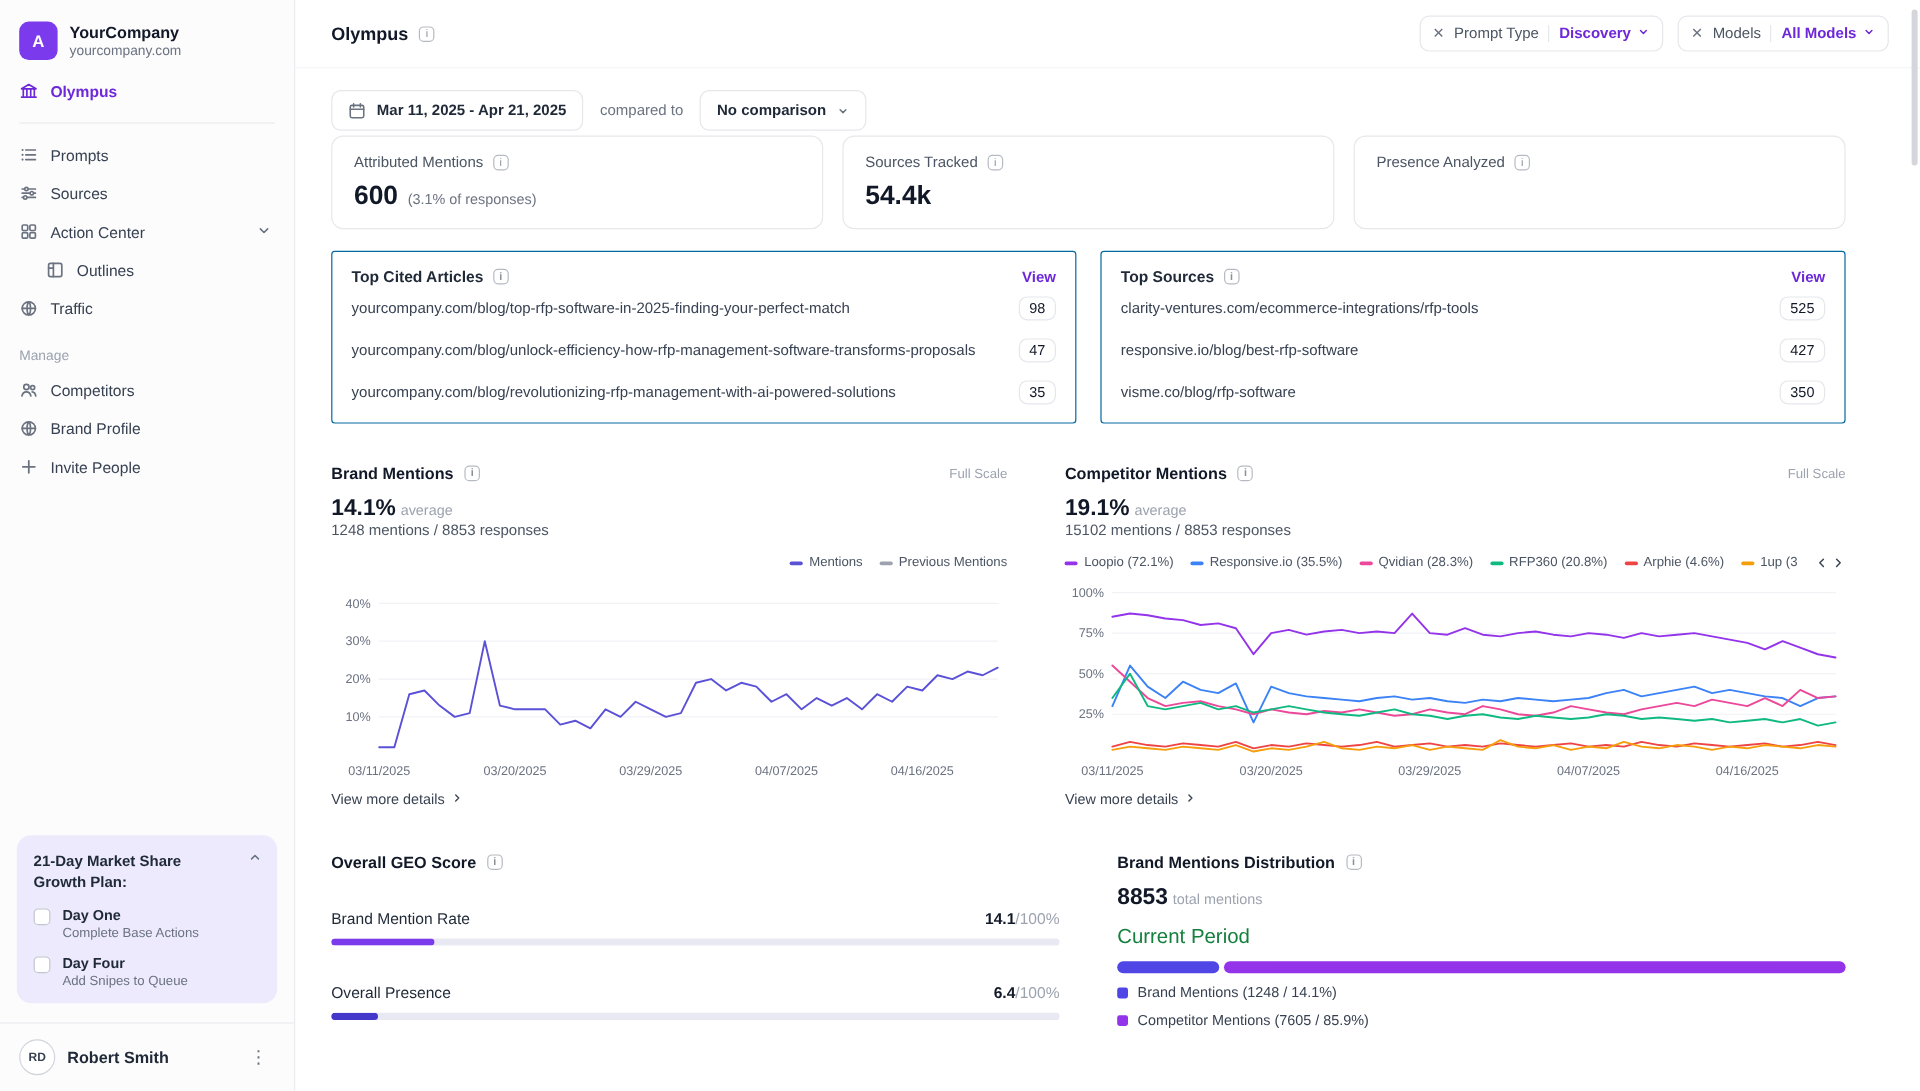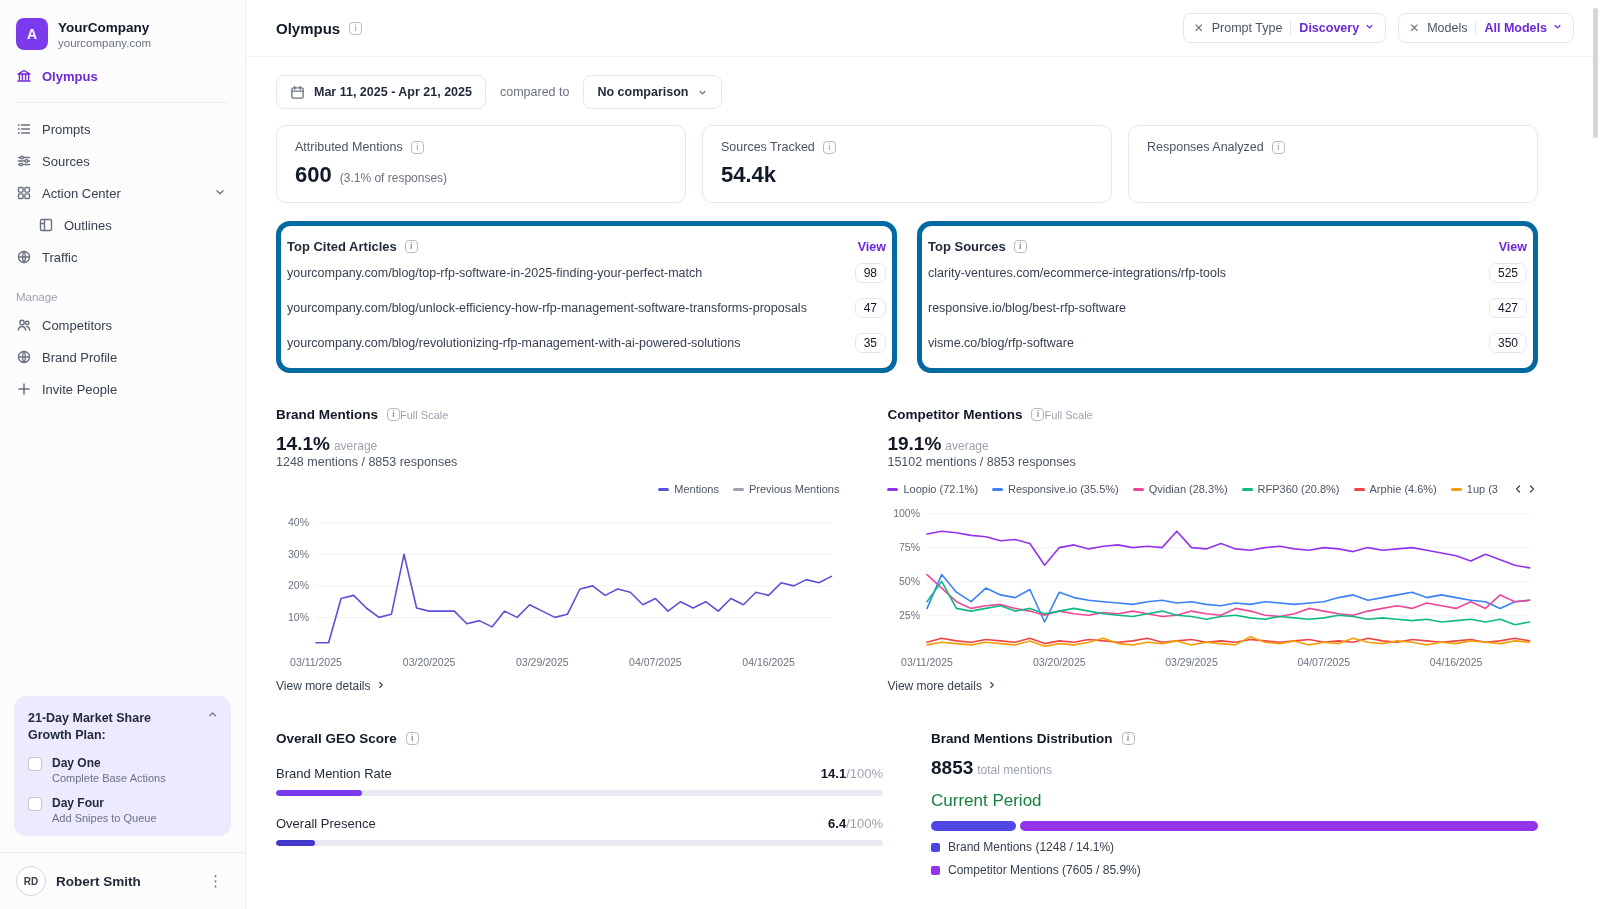--- a/index.html
+++ b/index.html
@@ -44,52 +44,52 @@
   .chip .lbl{color:#4b5563}
   .chip .vdiv{width:1px;height:14px;background:#e5e7eb}
   .chip .val{color:#6d28d9;font-weight:600;display:flex;align-items:center;gap:5px}
 
   .content{flex:1;overflow:hidden;padding:18px 62px 0 30px}
   .date-row{display:flex;align-items:center}
   .date-btn{display:inline-flex;align-items:center;gap:9px;border:1px solid #e5e7eb;border-radius:8px;height:34px;padding:0 13px;font-size:12.5px;font-weight:600;color:#1f2937;background:#fff;cursor:pointer}
   .compared{font-size:12.5px;color:#6b7280;margin:0 14px}
   .dd-btn{display:inline-flex;align-items:center;gap:9px;border:1px solid #e5e7eb;border-radius:8px;height:34px;padding:0 13px;font-size:12.5px;font-weight:600;color:#1f2937;background:#fff;cursor:pointer}
 
-  .stats{display:grid;grid-template-columns:1fr 1fr 1fr;gap:16px;margin-top:16px}
+  .stats{display:grid;grid-template-columns:1fr 1fr 1fr;gap:16px;margin-top:4px}
   .stat-card{border:1px solid #e7e8ec;border-radius:10px;padding:14px 18px;background:#fff}
   .stat-label{display:flex;align-items:center;gap:8px;font-size:12.5px;color:#4b5563}
   .stat-value-row{margin-top:8px;display:flex;align-items:baseline;gap:8px}
   .stat-value{font-size:22px;font-weight:700;color:#111827}
   .stat-sub{font-size:12px;color:#6b7280}
 
   .lists{display:grid;grid-template-columns:1fr 1fr;gap:20px;margin-top:18px}
-  .list-card{border:5px solid #0369a1;border-radius:14px;padding:13px 6px 9px;background:#fff}
+  .list-card{border:1px solid #0369a1;border-radius:3px;padding:13px 16px 9px;background:#fff}
   .list-head{display:flex;align-items:center;justify-content:space-between}
   .list-title{display:flex;align-items:center;gap:8px;font-size:13px;font-weight:600;color:#1f2937}
   .view-link{font-size:12.5px;font-weight:600;color:#6d28d9;cursor:pointer}
   .list-row{display:flex;justify-content:space-between;align-items:center;padding:6px 0;font-size:12.5px;color:#374151;margin-top:3px}
   .badge{border:1px solid #e5e7eb;border-radius:7px;padding:2px 8px;font-size:12px;color:#111827;text-align:center;background:#fff}
 
   .charts{display:grid;grid-template-columns:1fr 1fr;gap:48px;margin-top:34px}
-  .chart-head{display:flex;justify-content:flex-start;align-items:center}
+  .chart-head{display:flex;justify-content:space-between;align-items:center}
   .section-title{font-size:13.5px;font-weight:700;color:#111827;display:flex;gap:9px;align-items:center}
   .full-scale{font-size:11px;color:#9ca3af}
   .big-pct{font-size:19px;font-weight:700;margin-top:11px;color:#111827}
   .avg{font-size:12px;color:#9ca3af;font-weight:400;margin-left:4px}
   .detail{font-size:12.5px;color:#4b5563;margin-top:0}
   .legend-row{display:flex;justify-content:flex-end;gap:14px;margin-top:14px;font-size:11px;color:#4b5563;align-items:center;white-space:nowrap;overflow:hidden}
   .legend-item{display:flex;align-items:center;gap:5px;flex:none}
   .swatch{width:11px;height:3px;border-radius:2px;display:inline-block}
   .legend-nav{display:flex;gap:2px;color:#374151;flex:none}
   .legend-nav span{cursor:pointer;display:flex;align-items:center}
   svg.chart{width:100%;height:172px;margin-top:4px;display:block;overflow:visible}
   .view-more{font-size:12px;color:#374151;margin-top:8px;display:inline-flex;align-items:center;gap:5px;cursor:pointer}
 
   .bottom{display:grid;grid-template-columns:1fr 1fr;gap:48px;margin-top:38px}
-  .bar-row{display:flex;justify-content:space-between;align-items:center;font-size:13px;margin-top:20px;color:#1f2937}
+  .bar-row{display:flex;justify-content:space-between;align-items:center;font-size:13px;margin-top:32px;color:#1f2937}
   .bar-val{font-weight:700;font-size:13px;color:#111827}
   .bar-suffix{color:#9ca3af;font-weight:400}
   .track{height:6px;background:#e9e9f4;border-radius:4px;margin-top:9px;overflow:hidden}
   .fill{height:100%;border-radius:4px}
   .period-label{font-size:17px;color:#15803d;margin-top:12px}
   .dist-bar{display:flex;gap:4px;height:10px;margin-top:10px}
   .dist-seg{border-radius:5px;height:100%}
   .dist-legend-item{display:flex;align-items:center;gap:8px;margin-top:9px;font-size:12px;color:#374151}
   .sq{width:9px;height:9px;border-radius:2px;flex:none}
 
@@ -298,21 +298,21 @@
               <span>Sources Tracked</span>
               <span class="info">i</span>
             </div>
           <div class="stat-value-row">
               <span class="stat-value">54.4k</span>
               <span class="stat-sub"></span>
             </div>
         </div>
         <div class="stat-card">
           <div class="stat-label">
-              <span>Responses Analyzed</span>
+              <span>Presence Analyzed</span>
               <span class="info">i</span>
             </div>
         </div>
       </div>
 
       <div class="lists">
         <div class="list-card">
           <div class="list-head">
             <div class="list-title">
                 <span>Top Cited Articles</span>

